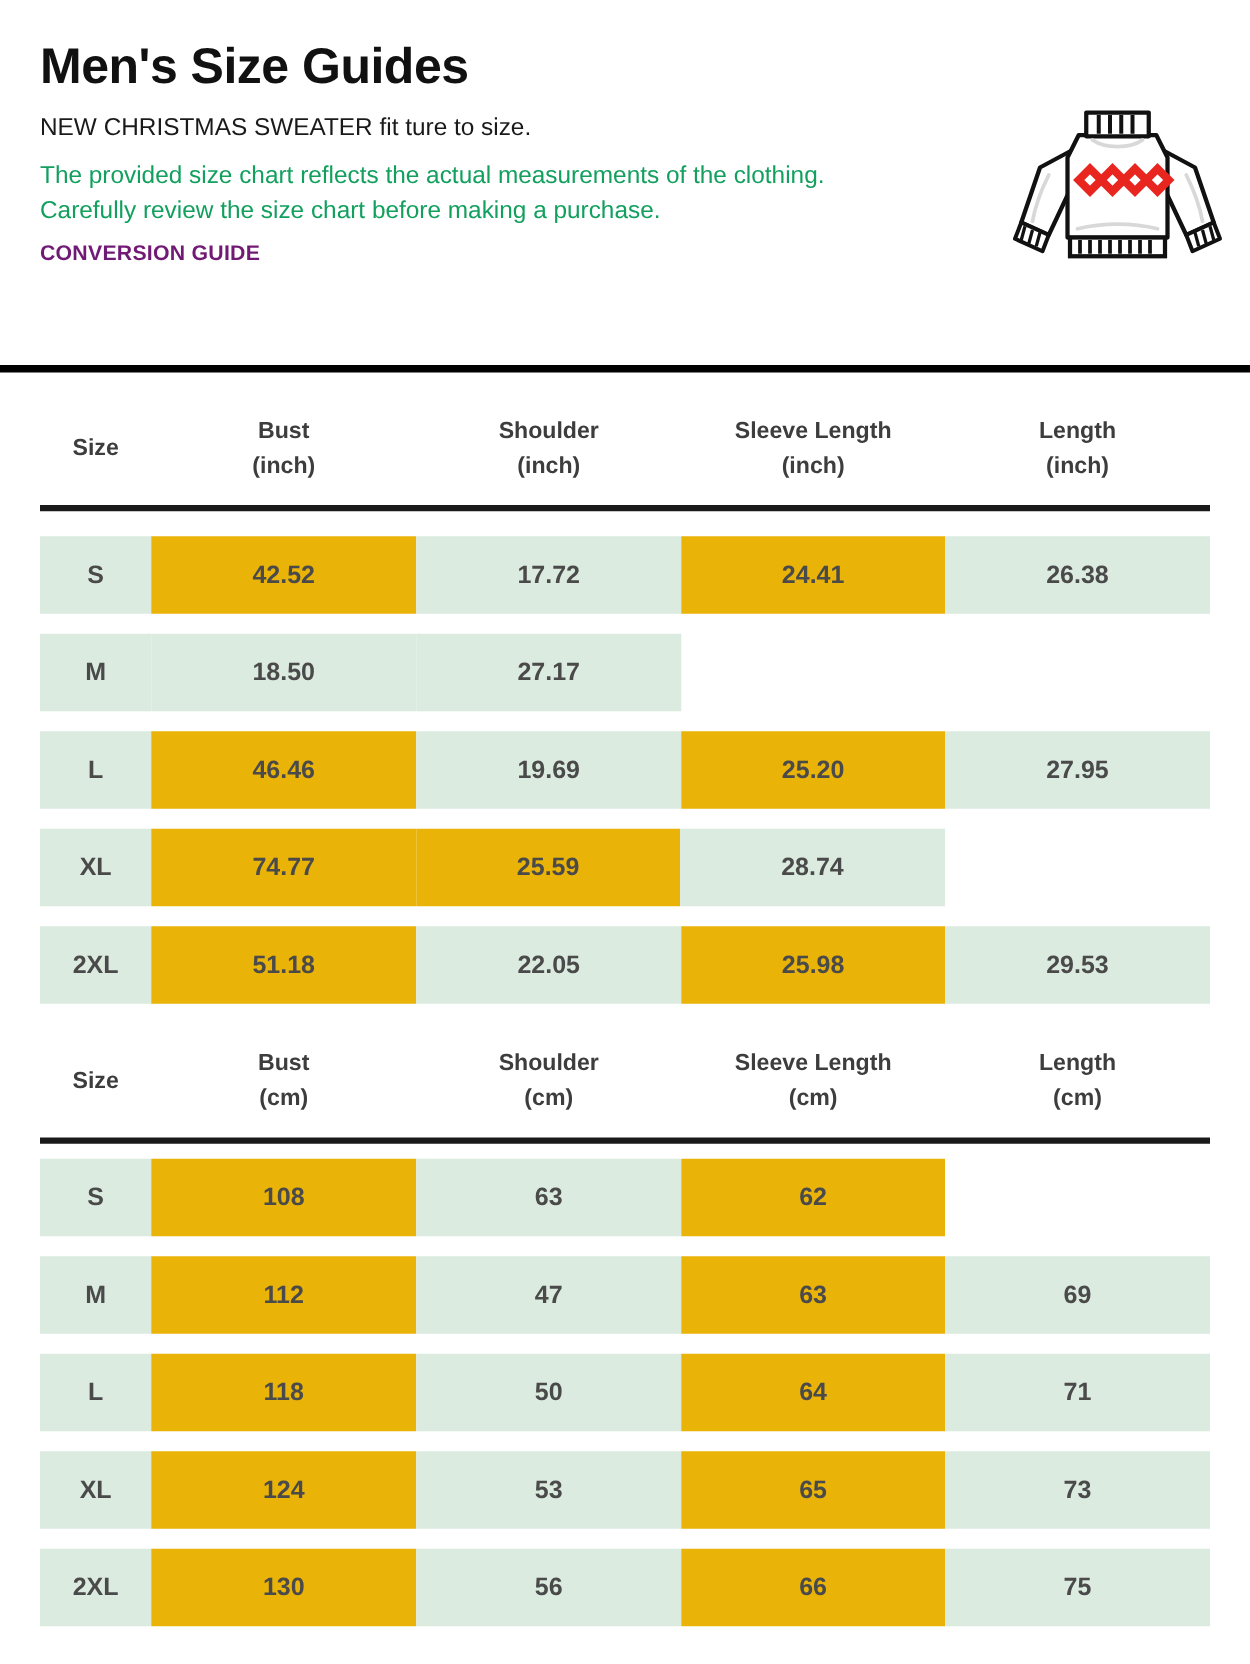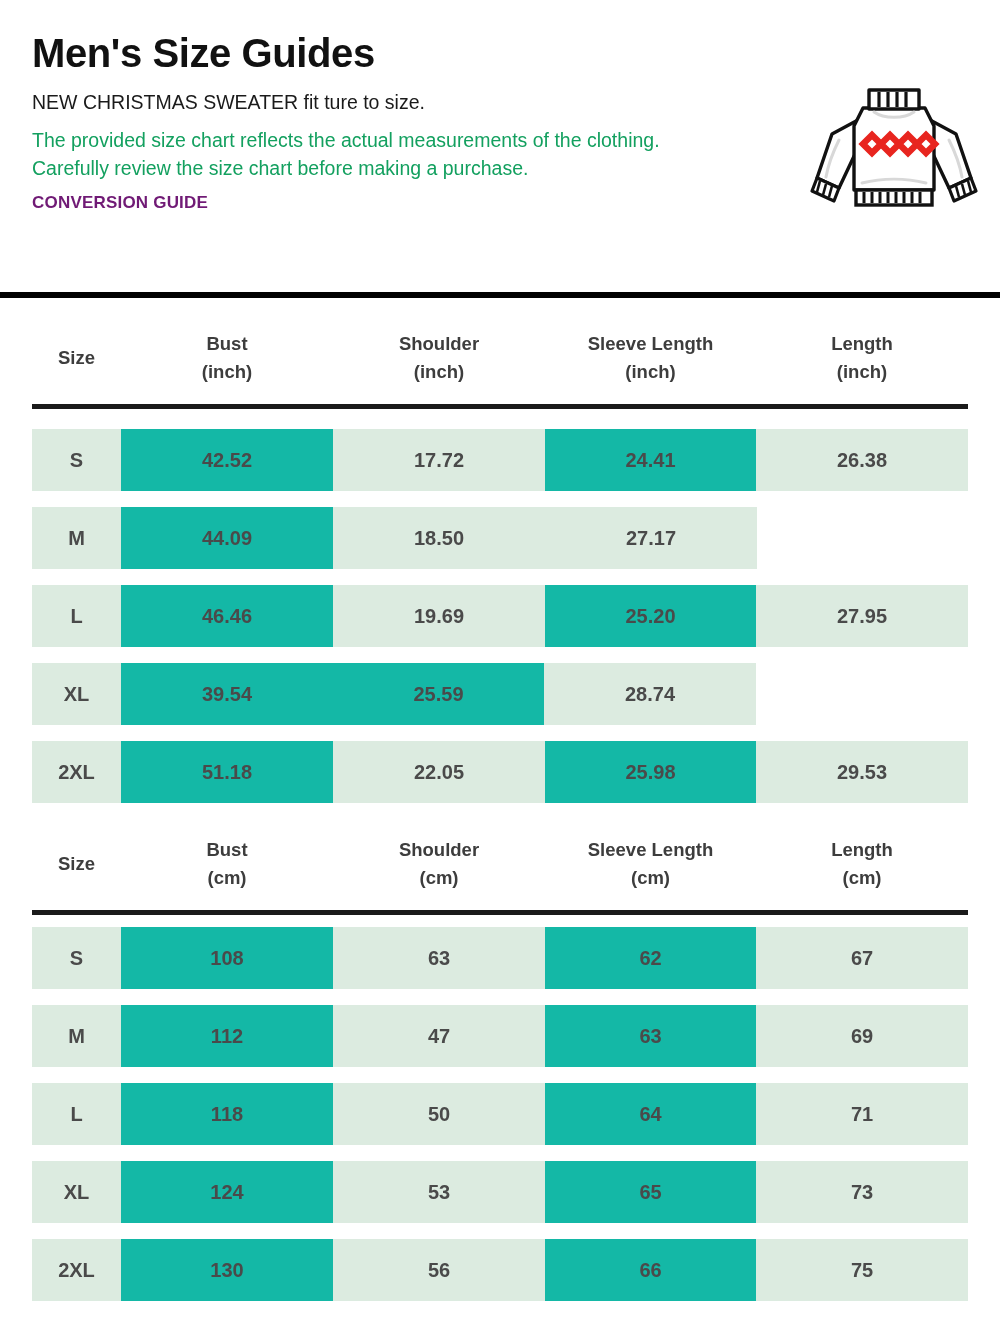--- a/index.html
+++ b/index.html
@@ -132,21 +132,21 @@
   .tcell {
     display: flex;
     align-items: center;
     justify-content: center;
     font-size: 20px;
     font-weight: 700;
     color: #4a4a4a;
     background: #dcebe0;
   }
 
-  .tcell.accent { background: #14b8a6; }
+  .tcell.accent { background: #eab308; }
 
   
   .c-size     { width: 89px; }
   .c-bust     { width: 212px; }
   .c-shoulder { width: 212px; }
   .c-sleeve   { width: 211px; }
   .c-length   { width: 212px; }
 </style>
 </head>
 <body>
@@ -262,34 +262,33 @@
     <div class="tbody" id="tbody-inch">
         <div class="trow">
           <div class="tcell c-size">S</div>
           <div class="tcell c-bust accent">42.52</div>
           <div class="tcell c-shoulder">17.72</div>
           <div class="tcell c-sleeve accent">24.41</div>
           <div class="tcell c-length">26.38</div>
         </div>
         <div class="trow">
           <div class="tcell c-size">M</div>
-          <div class="tcell c-bust accent">44.09</div>
           <div class="tcell c-shoulder">18.50</div>
           <div class="tcell c-length">27.17</div>
         </div>
         <div class="trow">
           <div class="tcell c-size">L</div>
           <div class="tcell c-bust accent">46.46</div>
           <div class="tcell c-shoulder">19.69</div>
           <div class="tcell c-sleeve accent">25.20</div>
           <div class="tcell c-length">27.95</div>
         </div>
         <div class="trow">
           <div class="tcell c-size">XL</div>
-          <div class="tcell c-bust accent">39.54</div>
+          <div class="tcell c-bust accent">74.77</div>
           <div class="tcell c-sleeve accent">25.59</div>
           <div class="tcell c-length">28.74</div>
         </div>
         <div class="trow">
           <div class="tcell c-size">2XL</div>
           <div class="tcell c-bust accent">51.18</div>
           <div class="tcell c-shoulder">22.05</div>
           <div class="tcell c-sleeve accent">25.98</div>
           <div class="tcell c-length">29.53</div>
         </div>
@@ -322,21 +321,20 @@
 
   <div class="rule-inset" style="top:910px;"></div>
 
   <div class="table-block" style="top:927px;">
     <div class="tbody" id="tbody-cm">
         <div class="trow">
           <div class="tcell c-size">S</div>
           <div class="tcell c-bust accent">108</div>
           <div class="tcell c-shoulder">63</div>
           <div class="tcell c-sleeve accent">62</div>
-          <div class="tcell c-length">67</div>
         </div>
         <div class="trow">
           <div class="tcell c-size">M</div>
           <div class="tcell c-bust accent">112</div>
           <div class="tcell c-shoulder">47</div>
           <div class="tcell c-sleeve accent">63</div>
           <div class="tcell c-length">69</div>
         </div>
         <div class="trow">
           <div class="tcell c-size">L</div>

